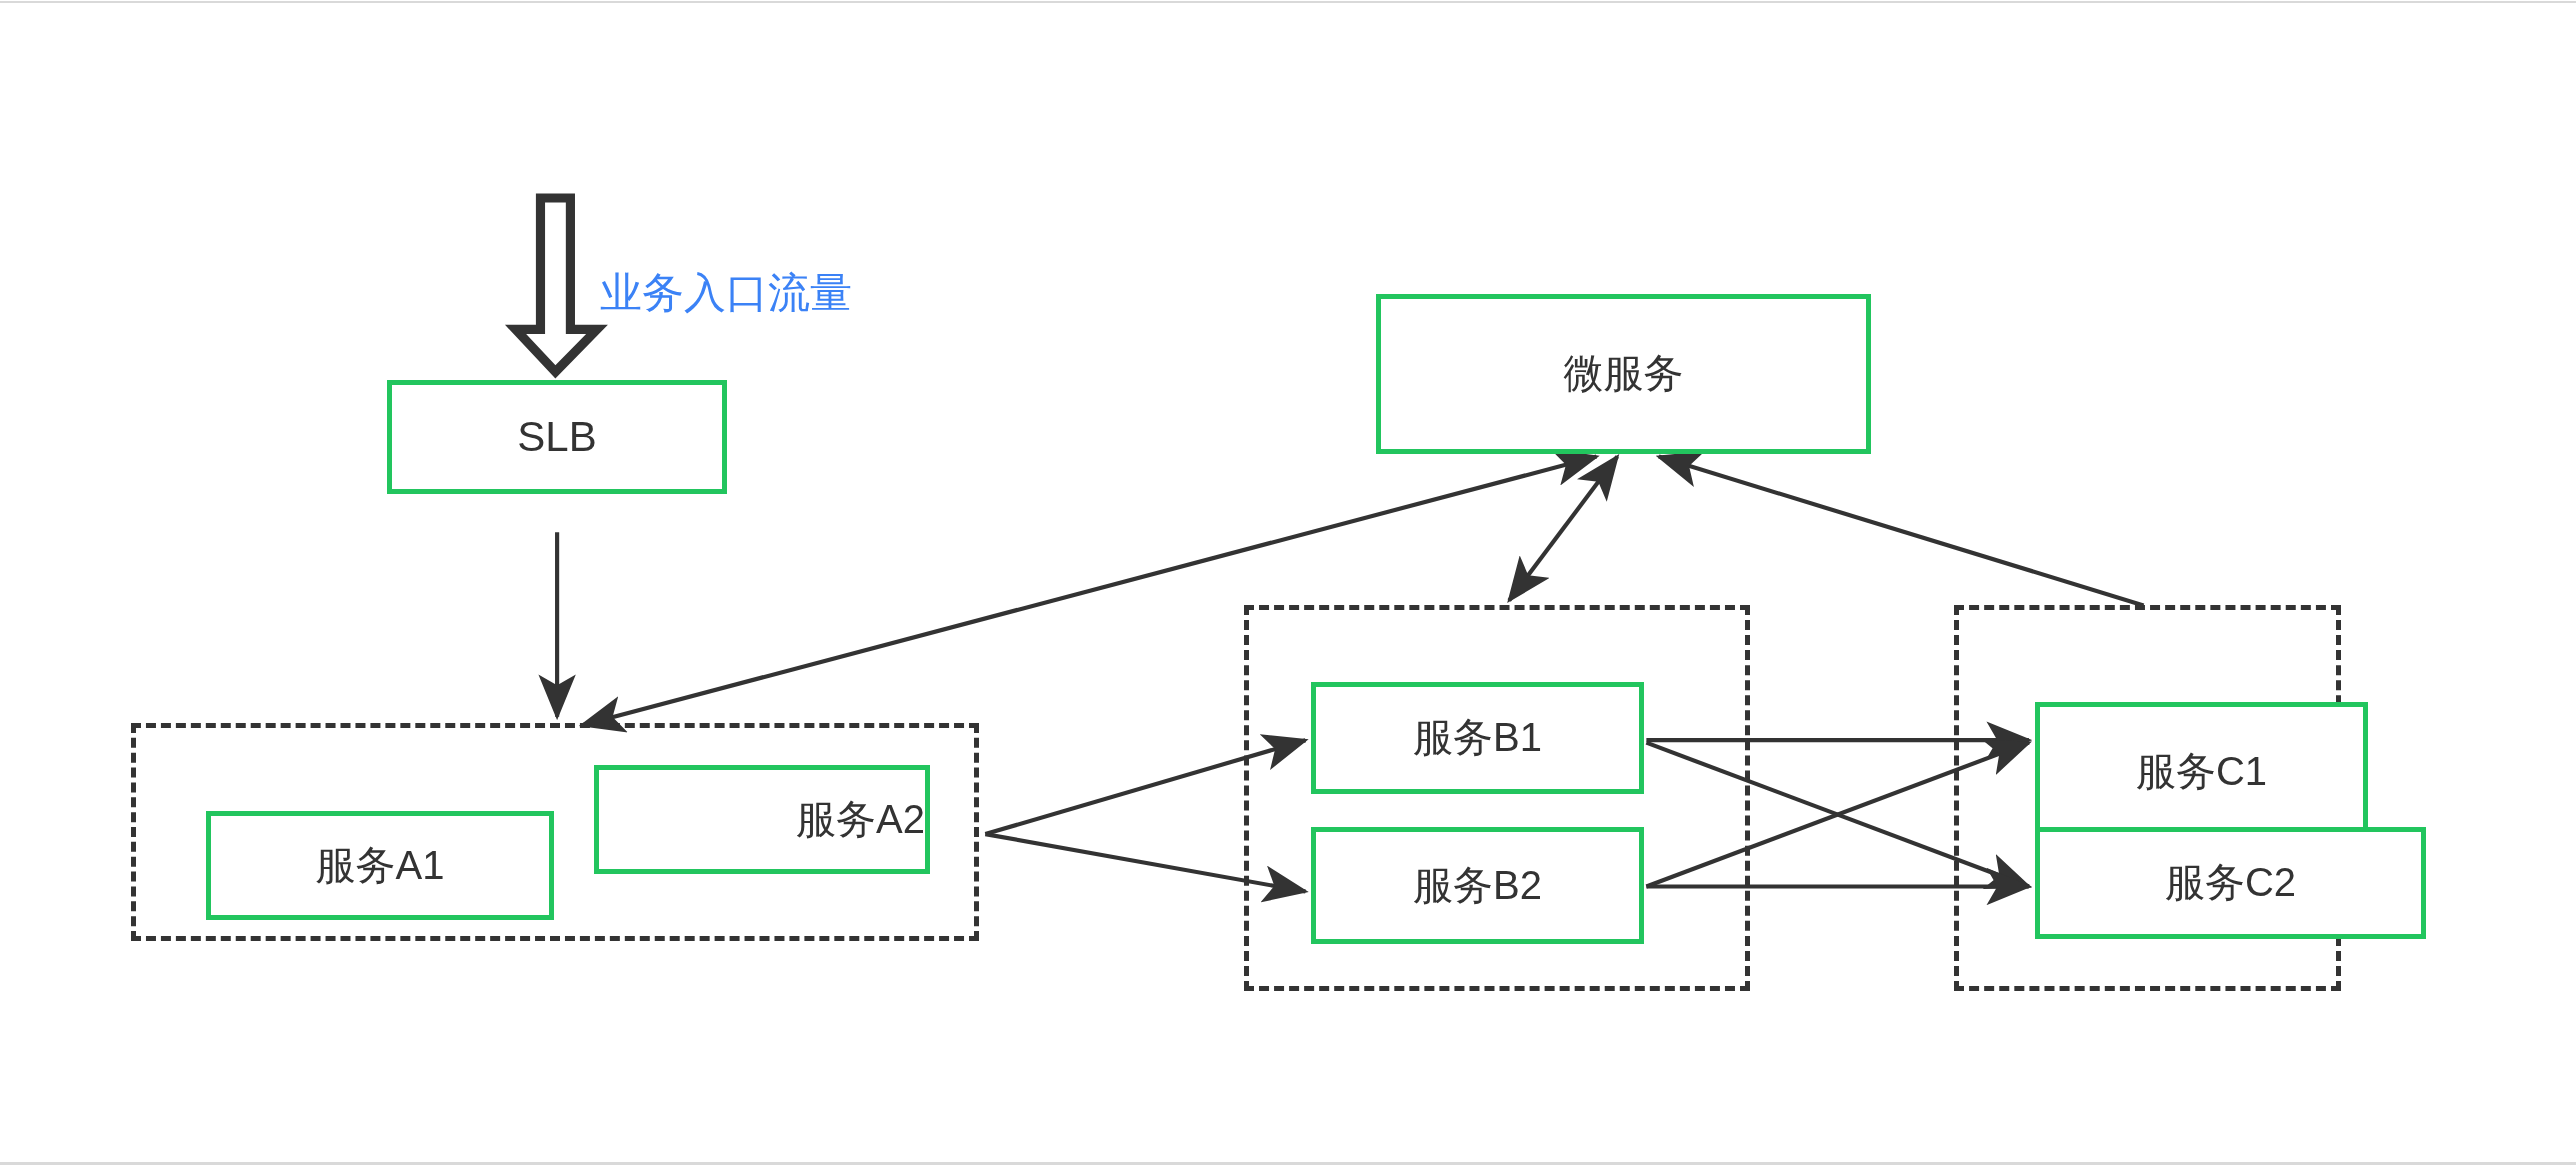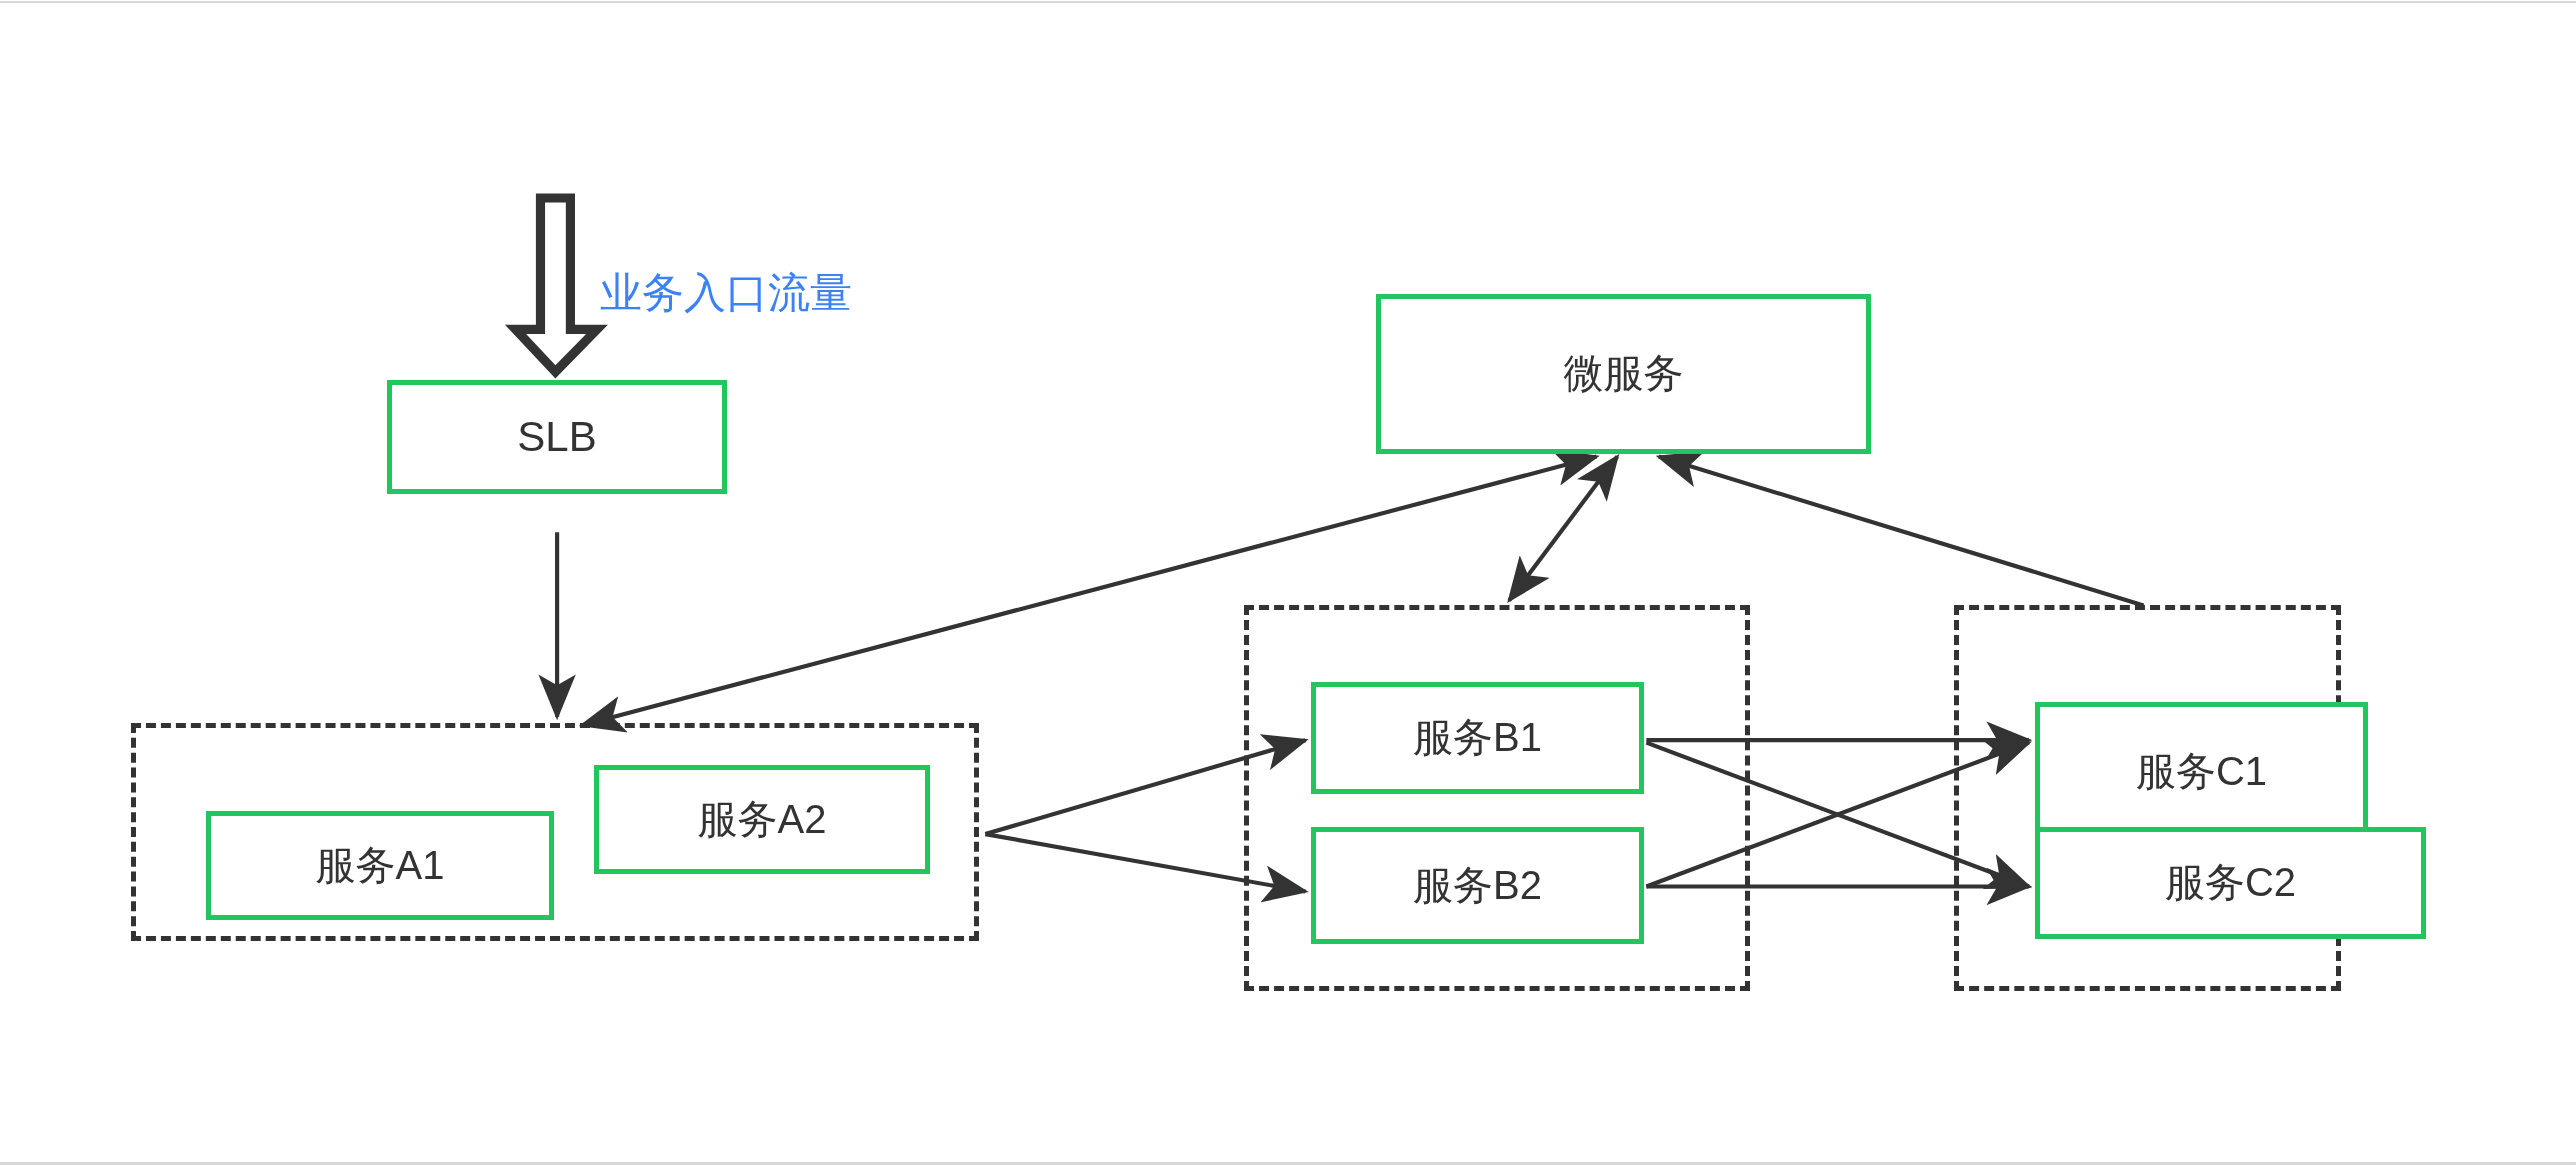--- a/index.html
+++ b/index.html
@@ -53,21 +53,21 @@
     line-height: 1.2;
   }
   .frame-line {
     position: absolute;
     background: #d9d9d9;
   }
   
   #slb-node      { left: 387px;  top: 380px;  width: 340px;  height: 114px;  font-size: 42px; }
   #registry-node { left: 1376px; top: 294px;  width: 495px;  height: 160px;  font-size: 40px; }
   #svc-a1-node   { left: 206px;  top: 765px;  width: 348px;  height: 109px;  font-size: 40px; margin-top: 46px; }
-  #svc-a2-node   { left: 594px;  top: 765px;  width: 336px;  height: 109px;  font-size: 40px; }
+  #svc-a2-node   { left: 594px;  top: 765px;  width: 336px;  height: 109px;  font-size: 40px; align-items: flex-end; }
   #svc-b1-node   { left: 1311px; top: 682px;  width: 333px;  height: 112px;  font-size: 40px; }
   #svc-b2-node   { left: 1311px; top: 827px;  width: 333px;  height: 117px;  font-size: 40px; }
   #svc-c1-node   { left: 2035px; top: 682px;  width: 333px;  height: 140px;  font-size: 40px; margin-top: 20px; }
   #svc-c2-node   { left: 2035px; top: 827px;  width: 391px;  height: 112px;  font-size: 40px; }
   #group-a-box   { left: 131px;  top: 723px;  width: 848px; height: 218px; }
   #group-b-box   { left: 1244px; top: 605px;  width: 506px;  height: 386px; }
   #group-c-box   { left: 1954px; top: 605px;  width: 387px;  height: 386px; }
   #ingress-label { left: 600px;  top: 268px;  font-size: 42px; }
   #frame-top     { left: 0;   top: 0.8px;    width: 2576px; height: 2.5px; }
   #frame-bottom  { left: 0;   top: 1162px; width: 2576px; height: 2.5px; }

